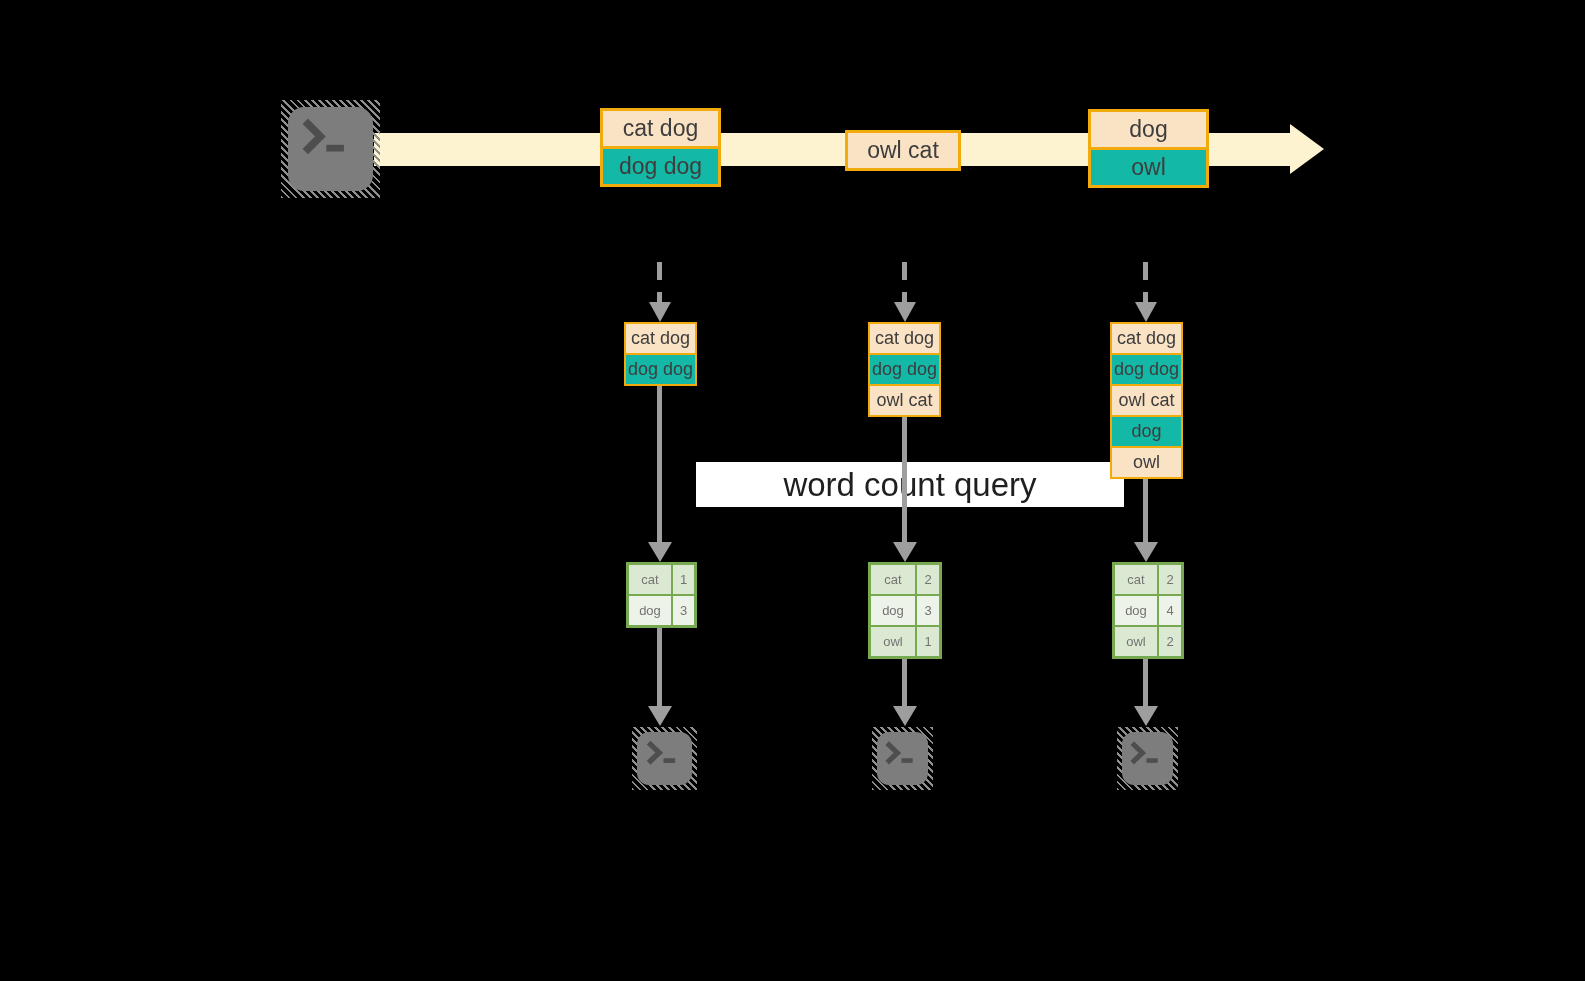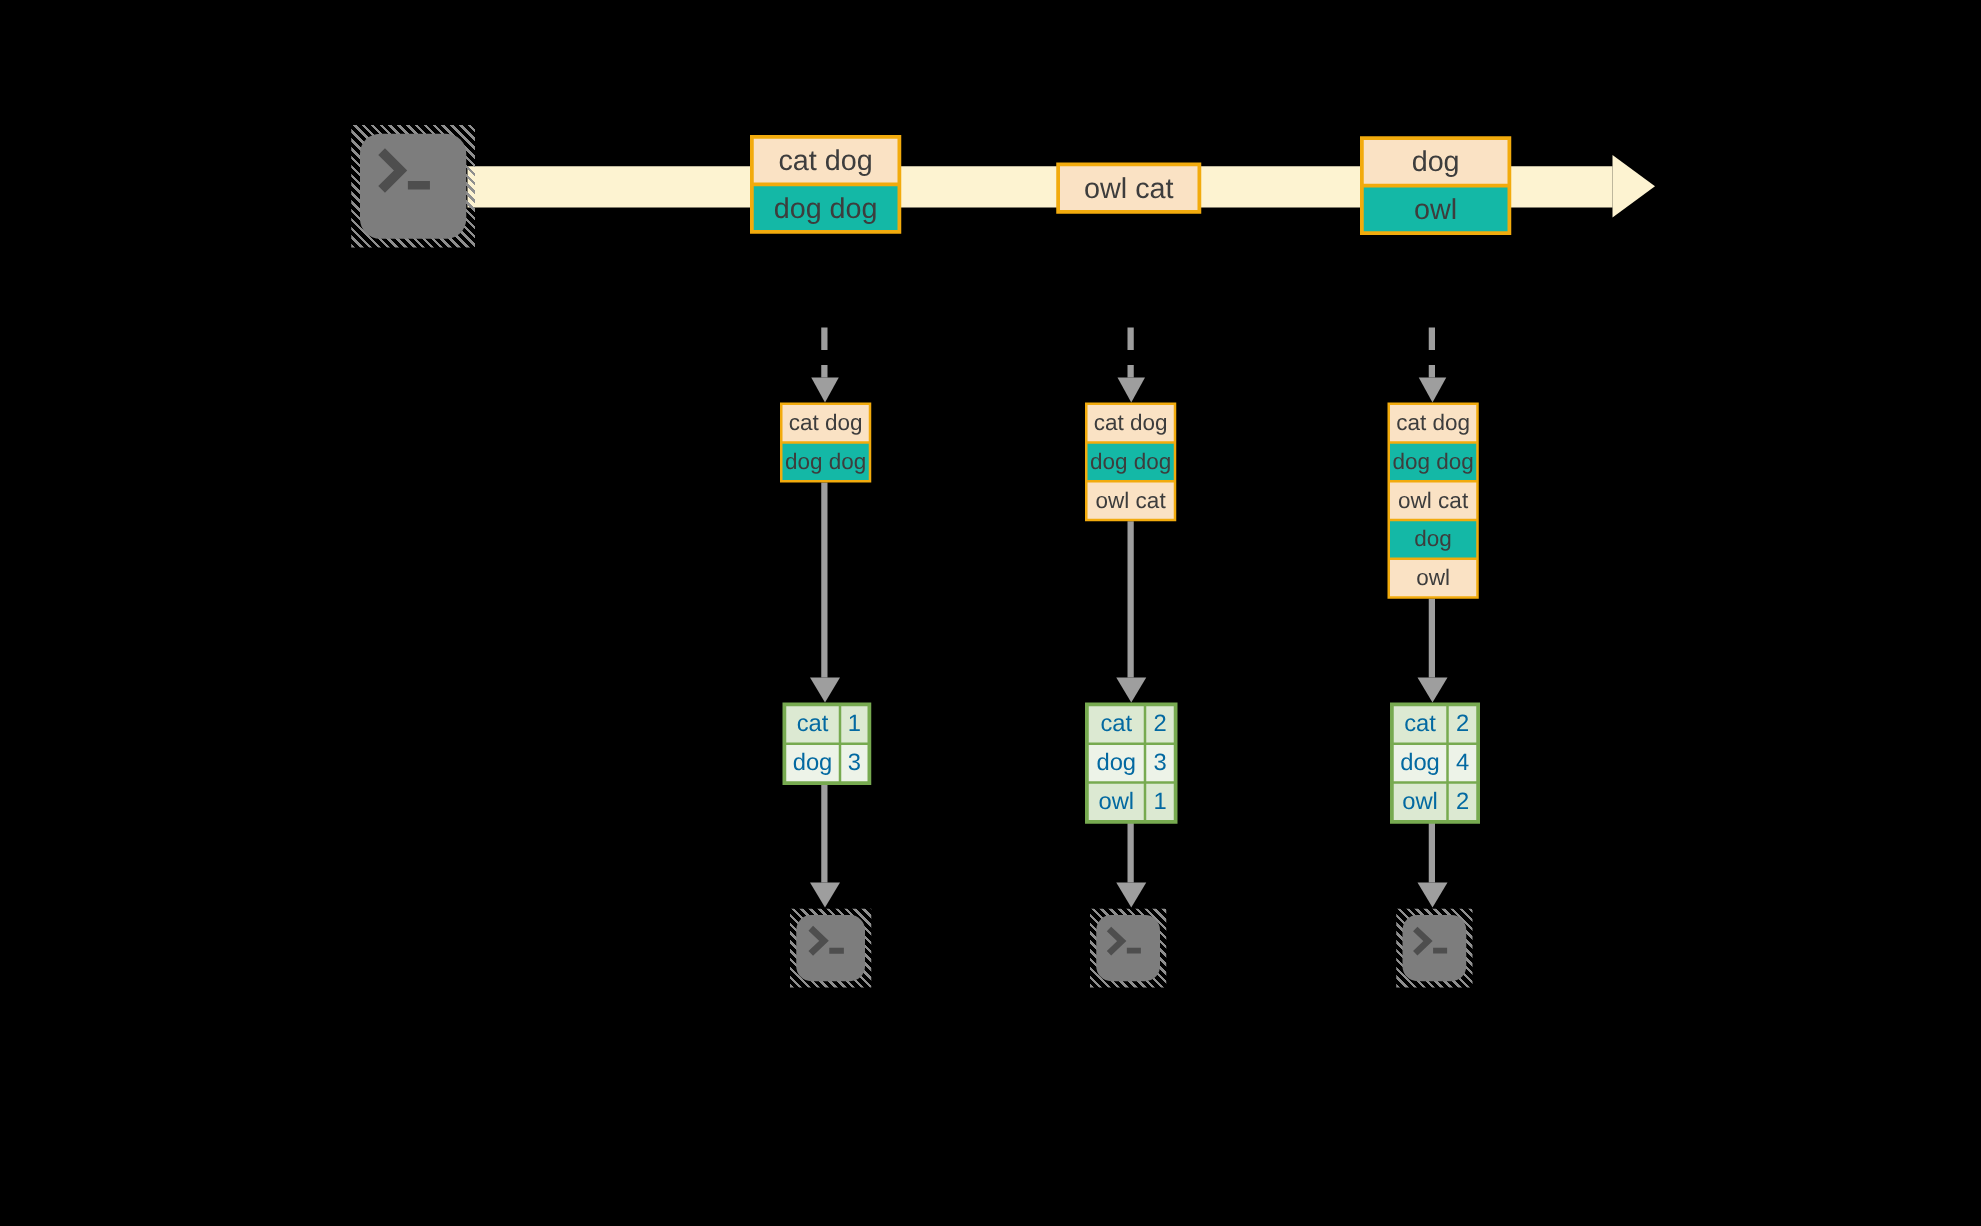--- a/index.html
+++ b/index.html
@@ -25,21 +25,21 @@
   .obox.big{padding:3px;gap:3px;}
   .obox.sm{padding:2px;gap:2px;}
   .ocell{display:flex;align-items:center;justify-content:center;}
   .ocell.big{height:35px;font-size:23px;}
   .ocell.sm{height:29px;font-size:18px;}
   .fill-a{background:#fae2c4;}
   .fill-b{background:#14b8a6;}
 
   
   .gtable{position:absolute;z-index:3;background:#77aa50;padding:3px;display:grid;gap:2px;}
-  .gcell{display:flex;align-items:center;justify-content:center;height:29px;font-size:19px;color:#0369a1;}
+  .gcell{display:flex;align-items:center;justify-content:center;height:29px;font-size:13px;color:#737373;}
   .gfill-a{background:#dce9d2;}
   .gfill-b{background:#edf3e8;}
 
   
   .vline{position:absolute;width:5px;background:#9e9e9e;z-index:2;}
   .vdash{position:absolute;width:5px;z-index:2;
          background:repeating-linear-gradient(to bottom,#9e9e9e 0px,#9e9e9e 18px,rgba(0,0,0,0) 18px,rgba(0,0,0,0) 30px);}
   .ahead{position:absolute;width:0;height:0;z-index:2;
          border-left:12px solid transparent;border-right:12px solid transparent;
          border-top:20px solid #9e9e9e;}
@@ -95,20 +95,23 @@
     <div class="ocell sm fill-a">owl cat</div>
   </div>
   <div class="obox sm" style="left:1110px;top:322px;width:69px;">
     <div class="ocell sm fill-a">cat dog</div>
     <div class="ocell sm fill-b">dog dog</div>
     <div class="ocell sm fill-a">owl cat</div>
     <div class="ocell sm fill-b">dog</div>
     <div class="ocell sm fill-a">owl</div>
   </div>
 
+  <div class="banner">
+    <span>word count query</span>
+  </div>
 
   <div class="vline" style="left:657px;top:386px;height:156px;"></div>
   <div class="ahead" style="left:648px;top:542px;"></div>
   <div class="vline" style="left:902px;top:417px;height:125px;"></div>
   <div class="ahead" style="left:893px;top:542px;"></div>
   <div class="vline" style="left:1143px;top:479px;height:63px;"></div>
   <div class="ahead" style="left:1134px;top:542px;"></div>
 
   <div class="gtable" style="left:626px;top:562px;grid-template-columns:42px 21px;">
     <div class="gcell gfill-a">cat</div>

